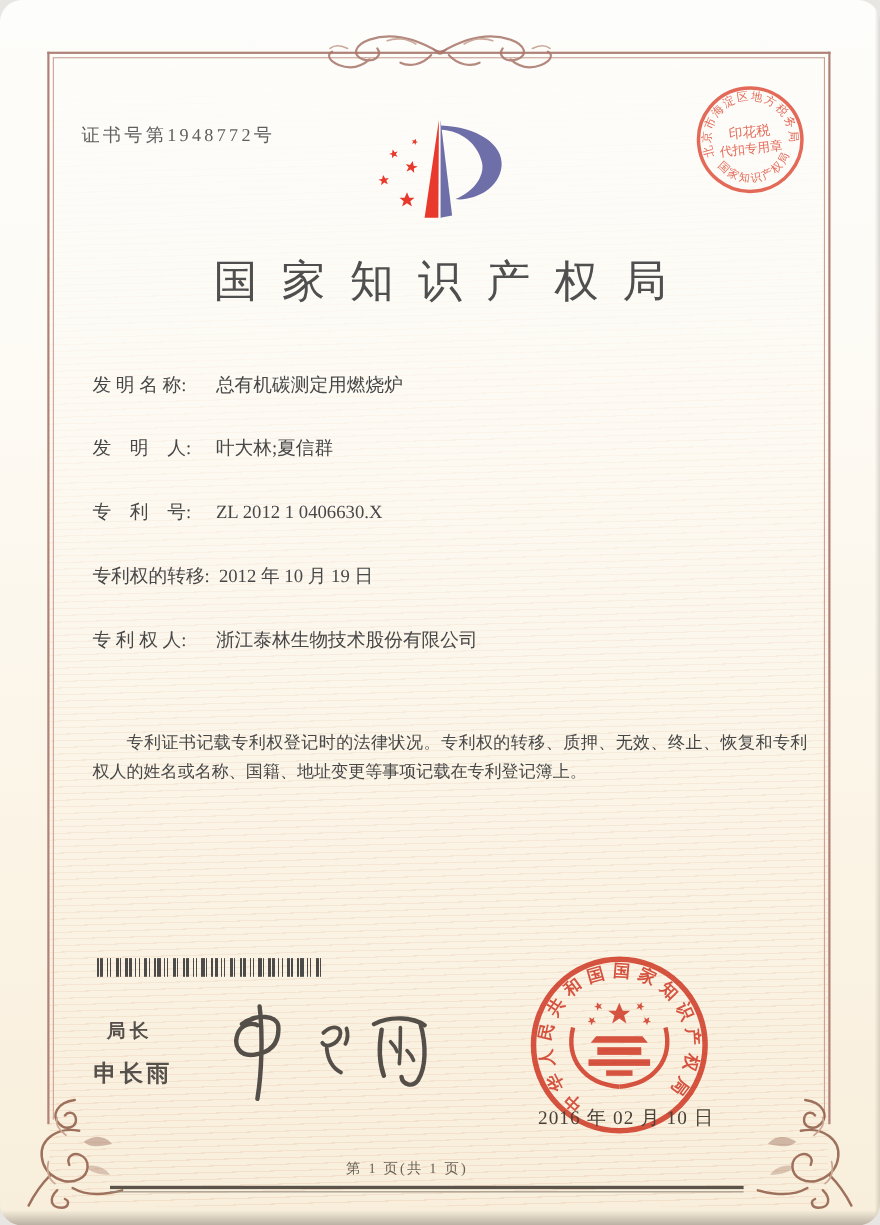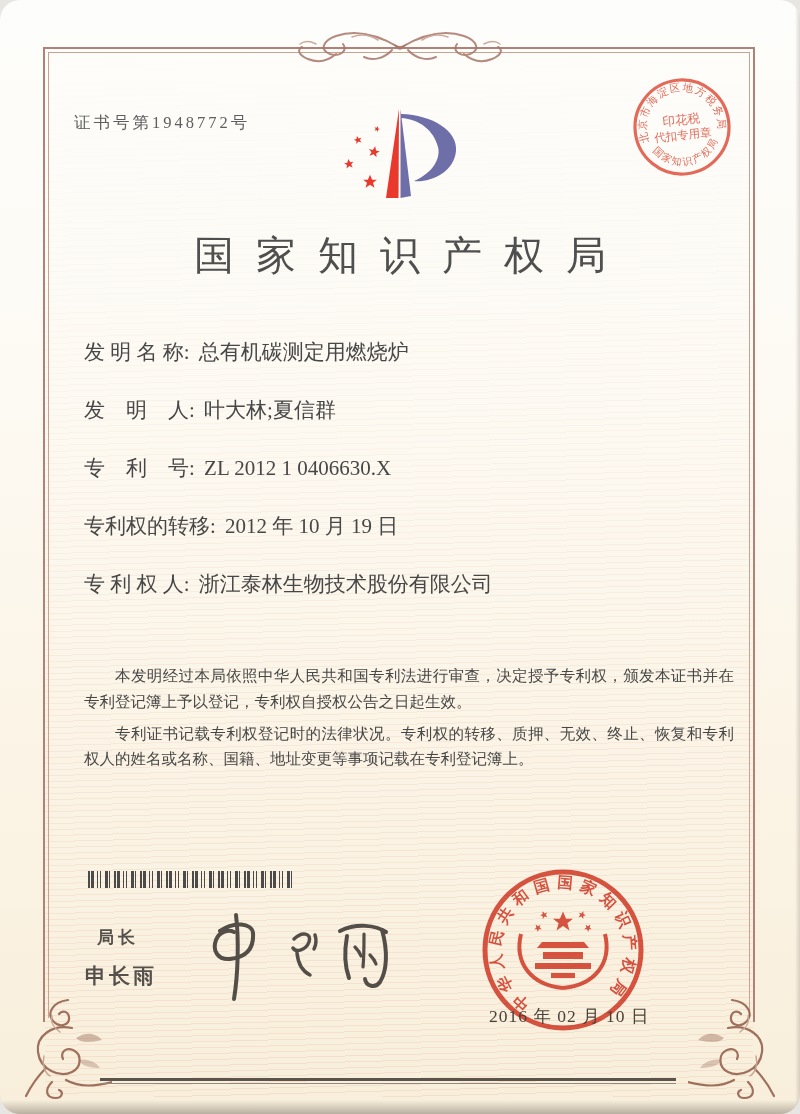--- a/index.html
+++ b/index.html
@@ -26,21 +26,21 @@
     border-top:2px solid #b08176; border-left:2px solid #b08176; border-right:2px solid #b08176;
   }
   .frame-inner{
     left:48px; top:52px; width:700px; height:965px;
     border-top:1px solid #caa294; border-left:1px solid #caa294; border-right:1px solid #caa294;
   }
   .cert-no{ left:74px; top:112px; font-size:16.5px; letter-spacing:3px; color:#5e5e5e; }
   .title{ left:0; top:228px; width:100%; text-align:center;
     font-size:40px; letter-spacing:22px; padding-left:22px; box-sizing:border-box;
     color:#4f4f4f; font-weight:500; }
-  .field-row{ position:absolute; left:84px; white-space:nowrap; font-size:21px; color:#474747;text-align:right; }
+  .field-row{ position:absolute; left:84px; white-space:nowrap; font-size:17px; color:#474747; }
   .field-label{ display:inline-block; min-width:104px; }
   .field-value{ margin-left:4px; }
   .r1{top:338px}.r2{top:396px}.r3{top:454px}.r4{top:512px}.r5{top:570px}.r6{top:628px}
   .body-text{ left:84px; top:663px; width:650px; font-size:15.5px; line-height:25.8px;
     text-align:justify; color:#474747; }
   .body-text p{ margin:0 0 6px 0; text-indent:2em; }
   .barcode{ left:88px; top:871px; width:208px; height:17px;
     background:repeating-linear-gradient(90deg,
       #4c4b49 0 2px, rgba(0,0,0,0) 2px 3px,
       #4c4b49 3px 6px, rgba(0,0,0,0) 6px 9px,
@@ -142,21 +142,20 @@
   <div class="field-row r4">
     <span class="field-label">专利权的转移:</span>
     <span class="field-value">2012 年 10 月 19 日</span>
   </div>
   <div class="field-row r5">
     <span class="field-label">专 利 权 人:</span>
     <span class="field-value">浙江泰林生物技术股份有限公司</span>
   </div>
 
   <div class="abs body-text">
-    <p>本发明经过本局依照中华人民共和国专利法进行审查，决定授予专利权，颁发本证书并在专利登记簿上予以登记，专利权自授权公告之日起生效。</p>
     <p>专利证书记载专利权登记时的法律状况。专利权的转移、质押、无效、终止、恢复和专利权人的姓名或名称、国籍、地址变更等事项记载在专利登记簿上。</p>
   </div>
 
   <div class="abs barcode"></div>
 
   <div class="abs signer-title">局长</div>
   <div class="abs signer-name">申长雨</div>
 
   <svg class="abs signature" width="220" height="100" viewBox="0 0 220 100">
     <g fill="none" stroke="#3d3834" stroke-width="4" stroke-linecap="round" opacity=".88">
@@ -203,18 +202,19 @@
     <text font-size="10.5" fill="#de4b36" letter-spacing="1.5" font-family="'Liberation Serif',serif">
       <textPath href="#tax-top" startOffset="1">北京市海淀区地方税务局</textPath>
     </text>
     <text font-size="10" fill="#de4b36" letter-spacing="1.5" font-family="'Liberation Serif',serif">
       <textPath href="#tax-bottom" startOffset="2">国家知识产权局</textPath>
     </text>
     <text x="55" y="52" text-anchor="middle" font-size="12.5" fill="#de4b36" font-family="'Liberation Serif',serif">印花税</text>
     <text x="55" y="67" text-anchor="middle" font-size="11.5" fill="#de4b36" font-family="'Liberation Serif',serif">代扣专用章</text>
   </svg>
 
+  <div class="abs footer">第 1 页(共 1 页)</div>
   <div class="abs rule-thick"></div>
   <div class="abs rule-thin"></div>
 
   <div class="abs scan-shadow-bottom"></div>
   <div class="abs scan-shadow-right"></div>
 </div>
 
 </body></html>

